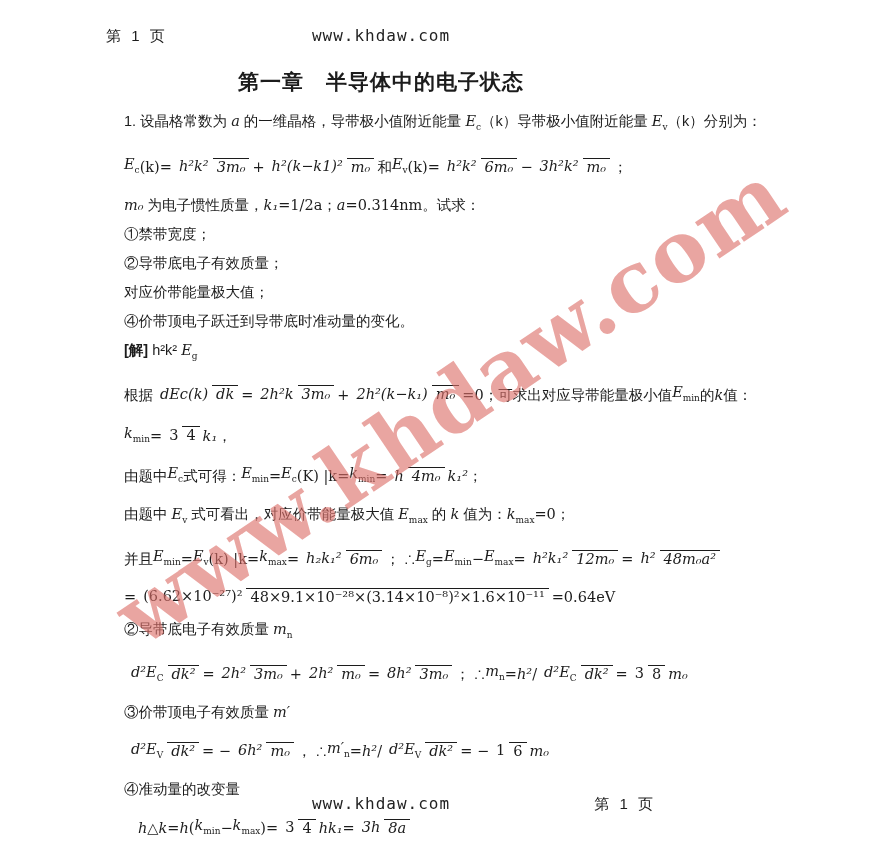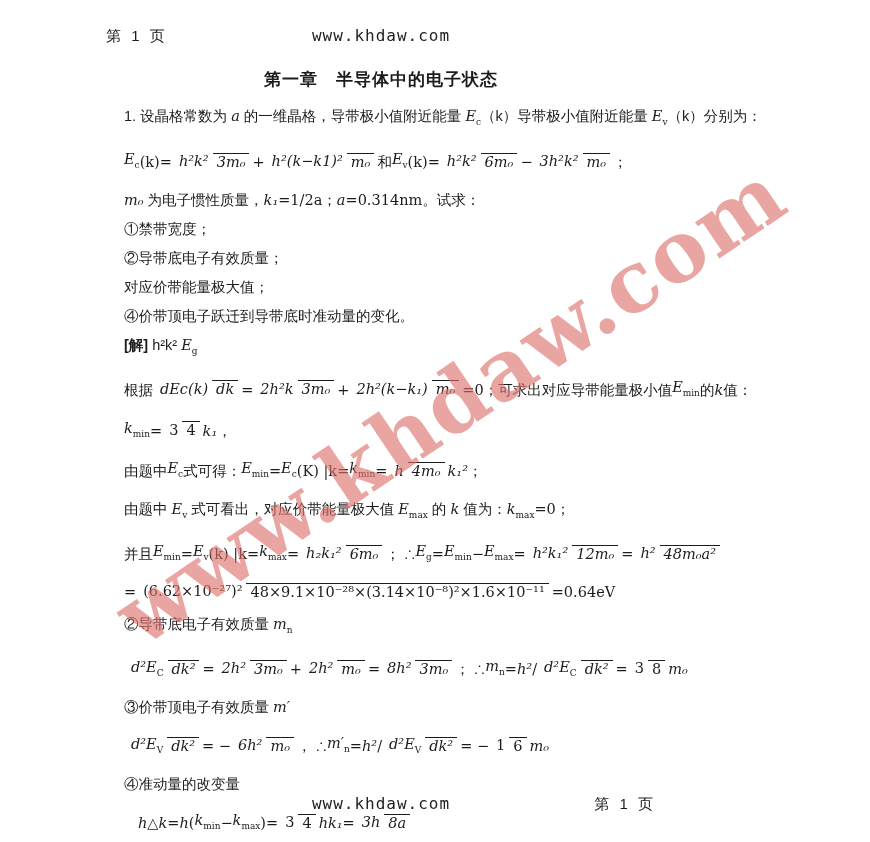--- a/index.html
+++ b/index.html
@@ -14,21 +14,21 @@
   .page { position:relative; width:756px; height:842px; padding:26px 100px 0 106px; }
 
   
   .hf { display:flex; align-items:baseline; }
   .hf .col-l { width:170px; font-size:15px; letter-spacing:3px; }
   .hf .col-c { flex:1; text-align:center; font-family:"DejaVu Sans Mono", monospace; font-size:16px; letter-spacing:1px; color:#222; }
   .hf .col-r { width:170px; font-size:15px; letter-spacing:3px; text-align:right; }
   .footer { position:absolute; left:106px; right:100px; bottom:28px; }
 
   
-  .doc-title { text-align:center; font-size:17px; font-weight:bold; margin:22px 0 14px 0; letter-spacing:1px; }
+  .doc-title { text-align:center; font-size:21px; font-weight:bold; margin:22px 0 14px 0; letter-spacing:1px; }
 
   
   .doc-body { margin-left:18px; width:648px; font-size:14.5px; }
   .para  { line-height:23px; margin:4px 0; }
   .tline { line-height:21px; margin:8px 0; }
   .fline { display:flex; align-items:center; flex-wrap:wrap; margin:15px 0; line-height:20px; }
   .fline.big { margin:12px 0; }
   .ind { margin-left:14px; }
 
   

